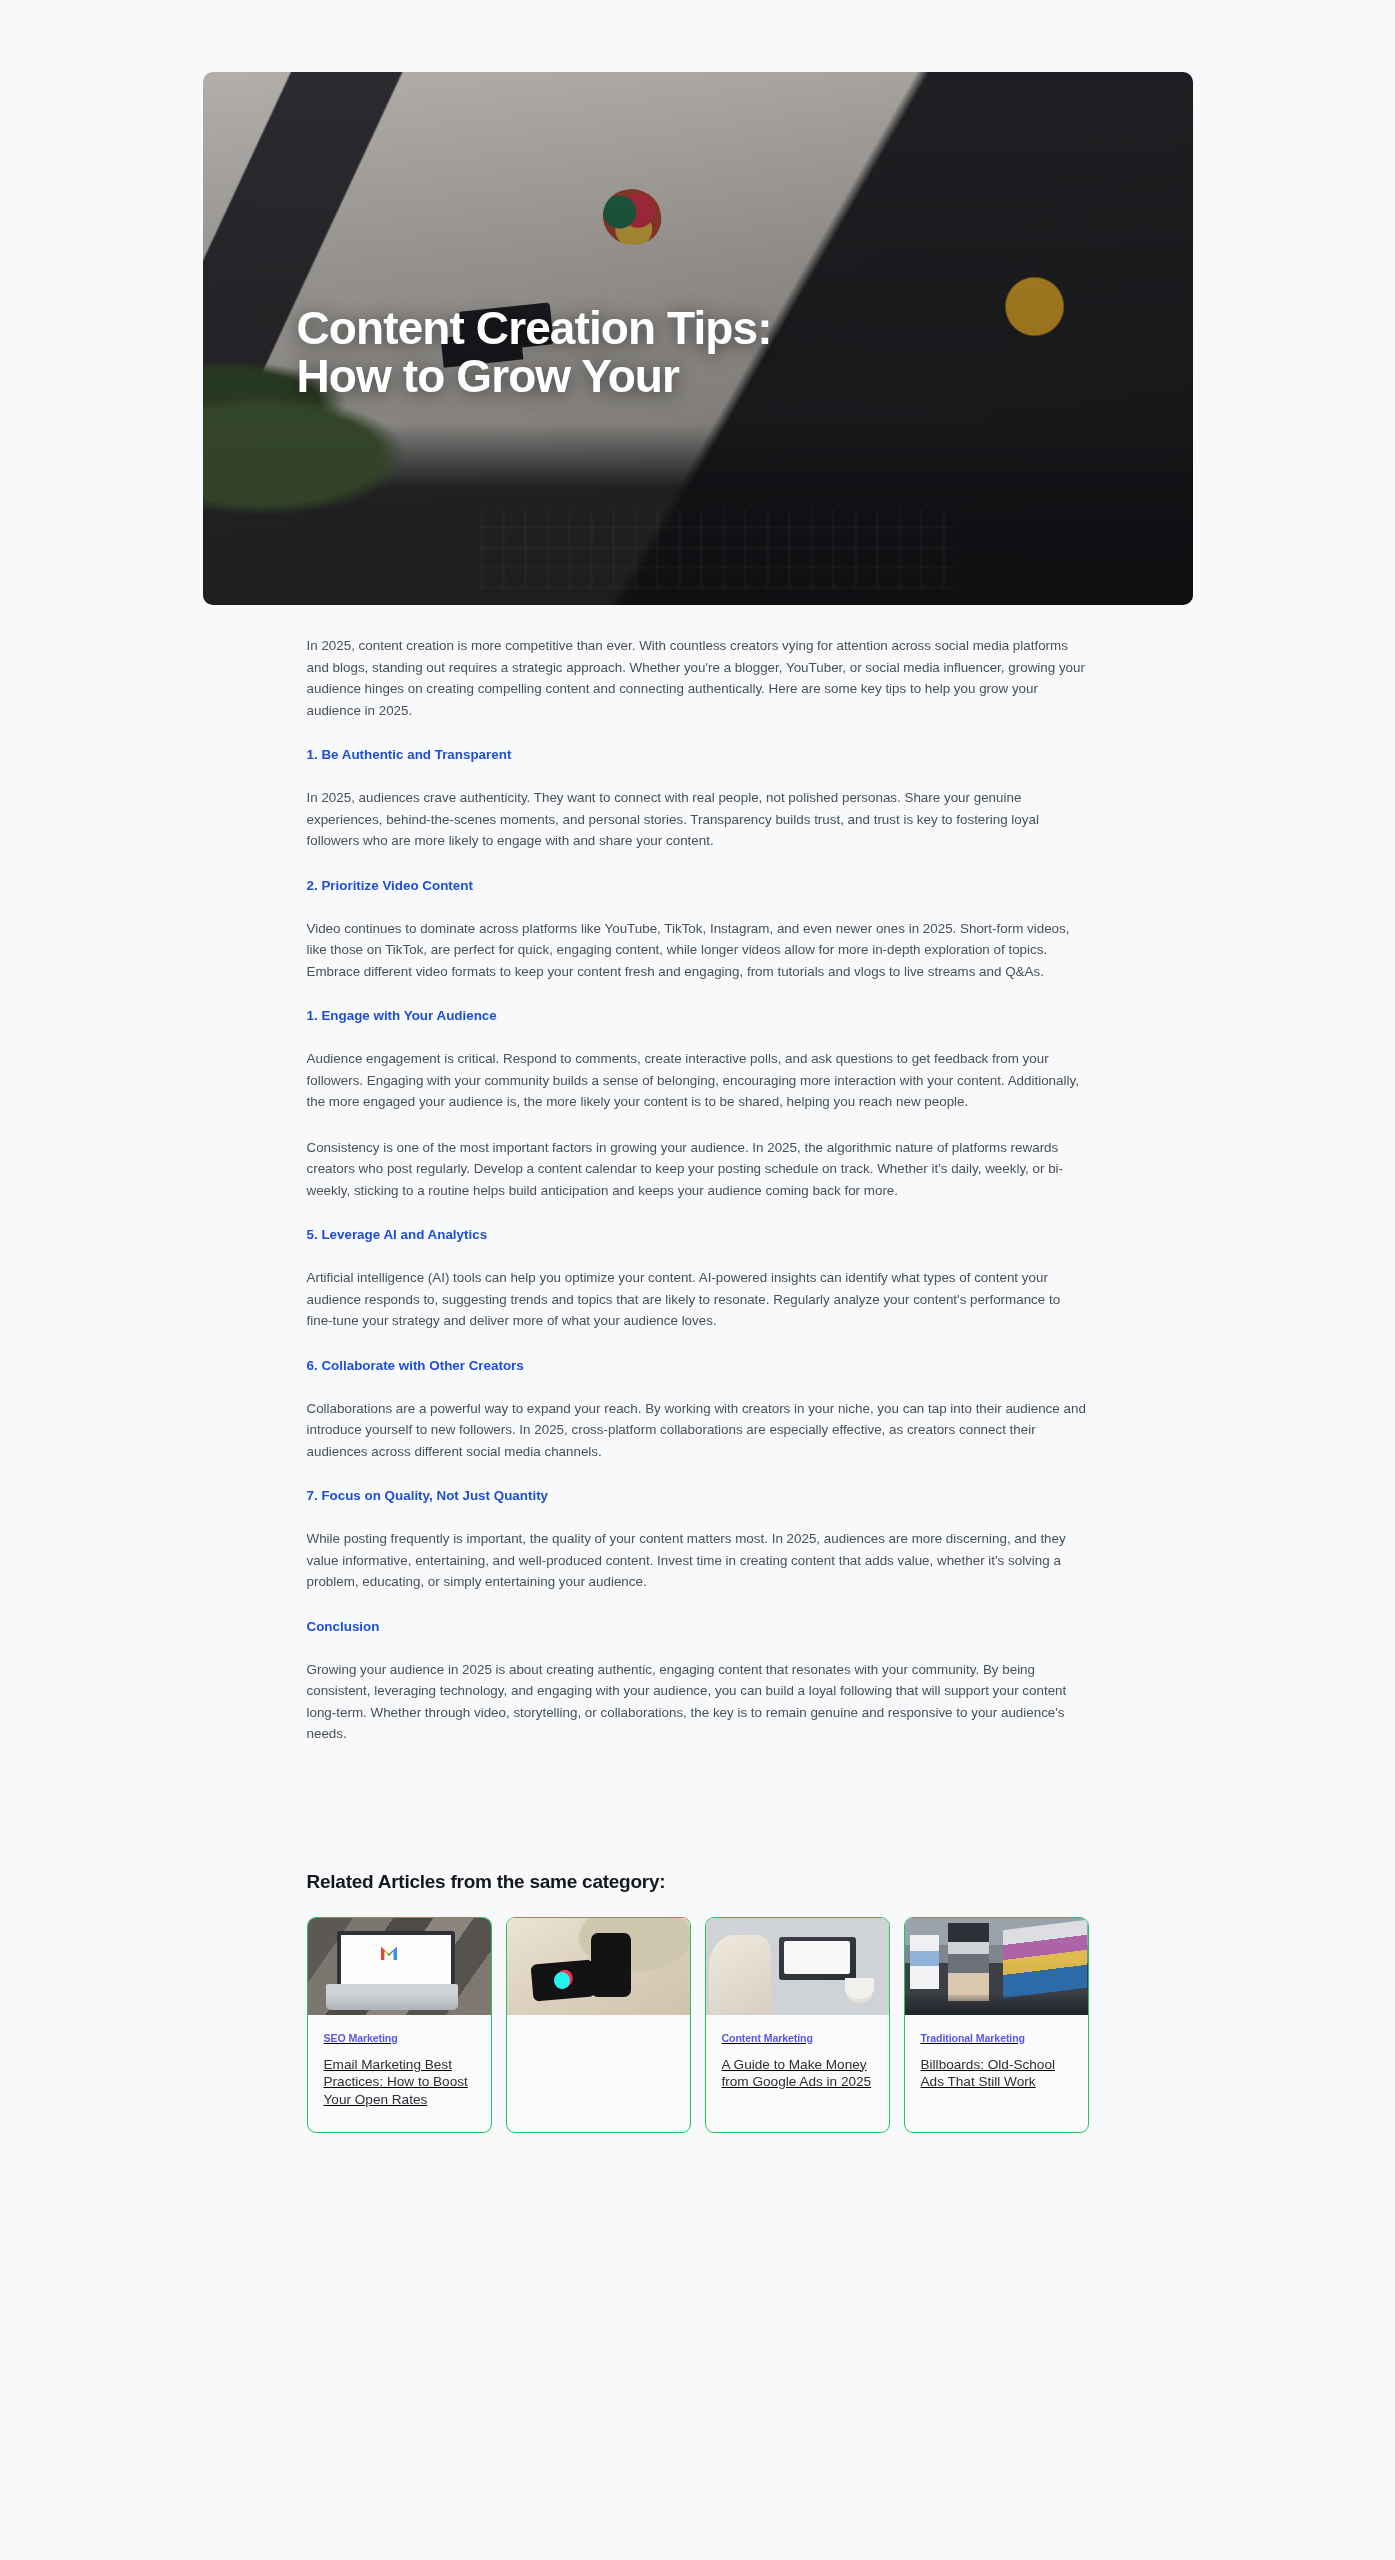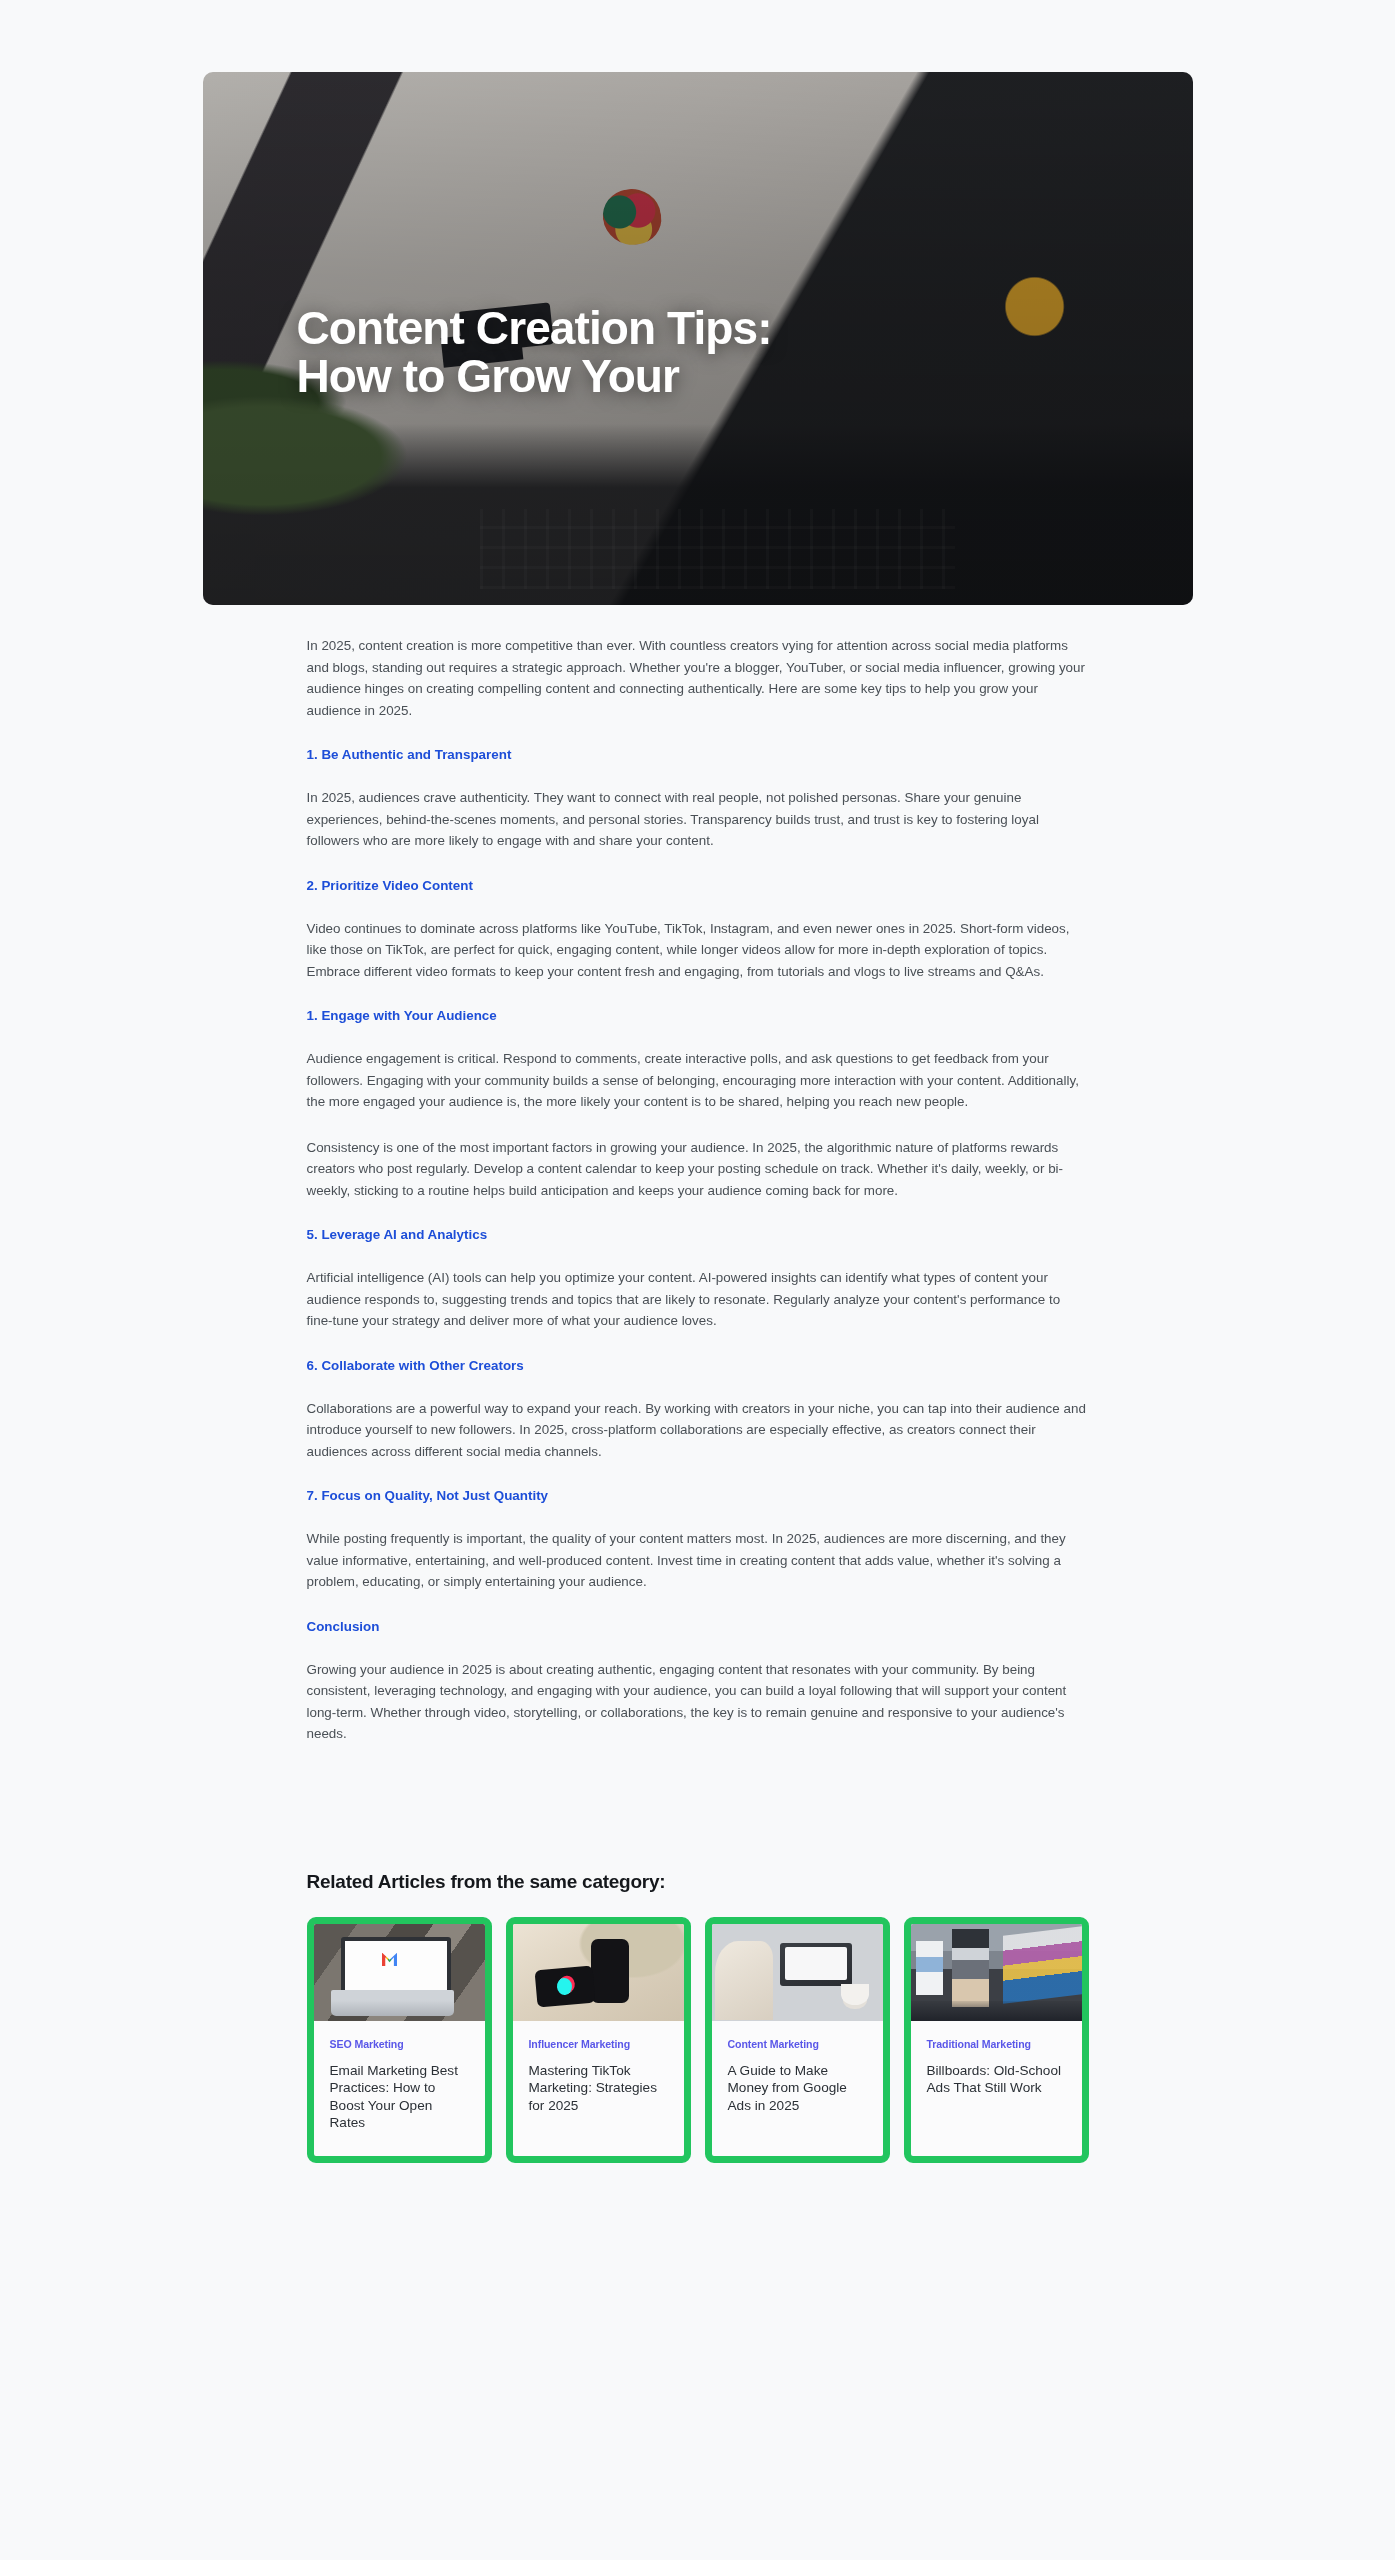--- a/index.html
+++ b/index.html
@@ -166,25 +166,26 @@
   }
 
   .cards {
     display: grid;
     grid-template-columns: repeat(4, 1fr);
     gap: 14px;
   }
 
   .card {
     background: #fbfbfc;
-    border: 7px solid #22c55e;
+    border: 1px solid #22c55e;
     border-radius: 9px;
     overflow: hidden;
     display: flex;
     flex-direction: column;
+    text-decoration: underline;
   }
 
   .card-thumb {
     width: 100%;
     height: 97px;
     background-color: #cfd2d6;
     position: relative;
     overflow: hidden;
   }
 
@@ -376,24 +377,20 @@
         <div class="card-body">
           <span class="card-cat">SEO Marketing</span>
           <div class="card-title">Email Marketing Best Practices: How to Boost Your Open Rates</div>
         </div>
       </a>
 
       <a class="card">
         <div class="card-thumb thumb-tiktok">
           <div class="tt-note"></div>
         </div>
-        <div class="card-body">
-          <span class="card-cat">Influencer Marketing</span>
-          <div class="card-title">Mastering TikTok Marketing: Strategies for 2025</div>
-        </div>
       </a>
 
       <a class="card">
         <div class="card-thumb thumb-google">
           <div class="g-screen"></div>
           <div class="g-cup"></div>
         </div>
         <div class="card-body">
           <span class="card-cat">Content Marketing</span>
           <div class="card-title">A Guide to Make Money from Google Ads in 2025</div>

